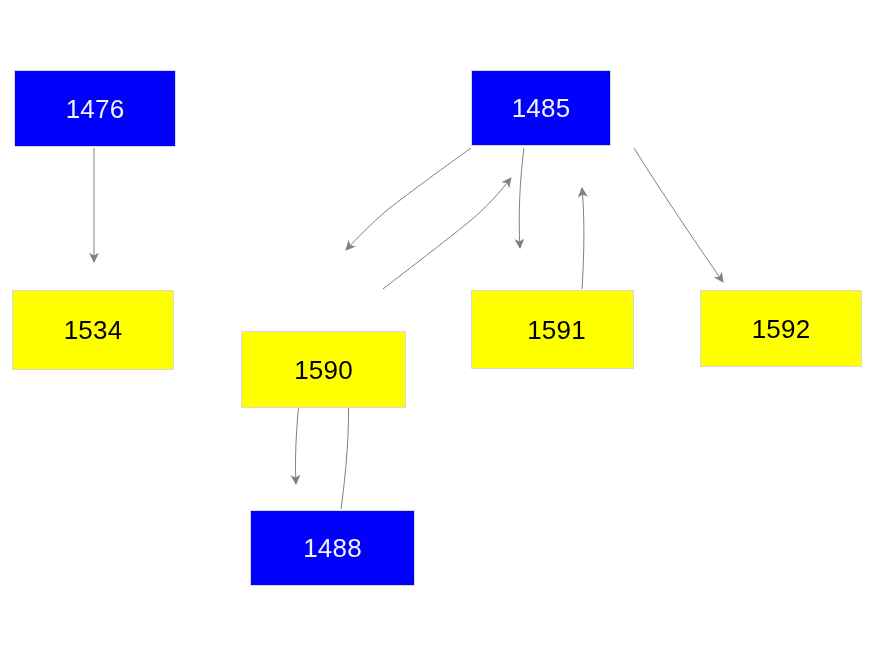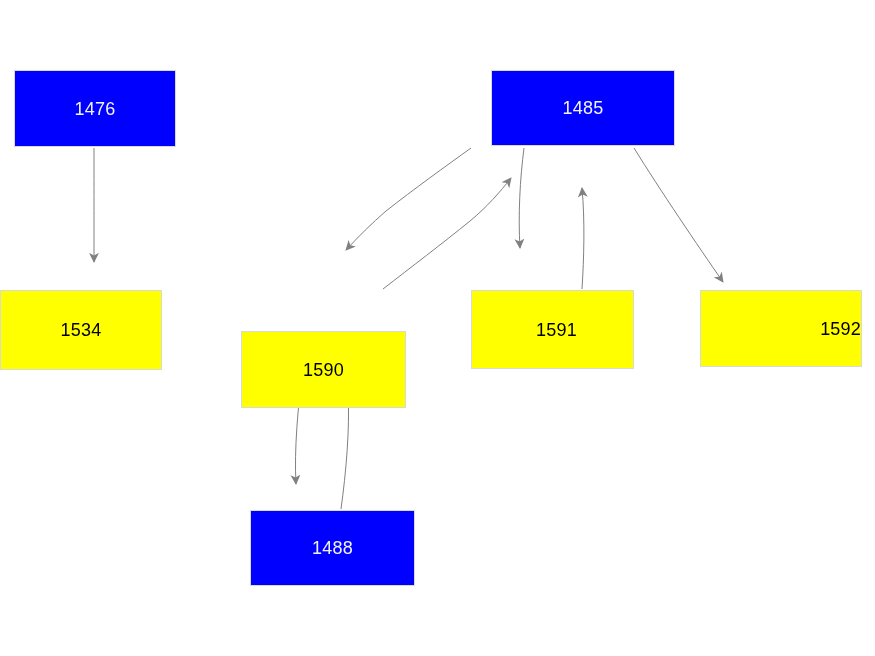--- a/index.html
+++ b/index.html
@@ -33,21 +33,21 @@
   .node {
     position: absolute;
     box-sizing: border-box;
     display: flex;
     align-items: center;
     justify-content: center;
     border: 1px solid #d9d9d9;
   }
   .node-label {
     font-family: "Liberation Sans", sans-serif;
-    font-size: 18px;
+    font-size: 26px;
     line-height: 1;
     letter-spacing: 0.2px;
     white-space: nowrap;
     user-select: none;
   }
   .node.fill-blue {
     background: #0000ff;
   }
   .node.fill-blue .node-label {
     color: #f2f2f2;
@@ -79,33 +79,33 @@
         <path d="M 634,148 C 660,190 698,246 723,282" fill="none" stroke="#808080" stroke-width="1" marker-end="url(#gv-arrow)"></path>
         <path d="M 303,369 C 298,405 294,450 296,484" fill="none" stroke="#808080" stroke-width="1" marker-end="url(#gv-arrow)"></path>
         <path d="M 341,509 C 346,473 350,428 348,394" fill="none" stroke="#808080" stroke-width="1" marker-end="url(#gv-arrow)"></path>
       </g>
   </svg>
 
   <div id="nodes-group">
       <div class="node fill-blue" style="left: 14px; top: 70px; width: 162px; height: 77px;">
         <span class="node-label">1476</span>
       </div>
-      <div class="node fill-blue" style="left: 471px; top: 70px; width: 184px; height: 76px; margin-left: 20px;">
+      <div class="node fill-blue" style="left: 471px; top: 70px; width: 140px; height: 76px;">
         <span class="node-label">1485</span>
       </div>
-      <div class="node fill-yellow" style="left: 0; top: 290px; width: 162px; height: 80px;">
+      <div class="node fill-yellow" style="left: 12px; top: 290px; width: 162px; height: 80px;">
         <span class="node-label">1534</span>
       </div>
       <div class="node fill-yellow" style="left: 241px; top: 291px; width: 165px; height: 77px; margin-top: 40px;">
         <span class="node-label">1590</span>
       </div>
       <div class="node fill-yellow" style="left: 471px; top: 290px; width: 163px; height: 79px; padding-left: 8px;">
         <span class="node-label">1591</span>
       </div>
-      <div class="node fill-yellow" style="left: 700px; top: 290px; width: 162px; height: 77px; justify-content: flex-end;">
+      <div class="node fill-yellow" style="left: 700px; top: 290px; width: 162px; height: 77px;">
         <span class="node-label">1592</span>
       </div>
       <div class="node fill-blue" style="left: 250px; top: 510px; width: 165px; height: 76px;">
         <span class="node-label">1488</span>
       </div>
     </div>
 
 </div>
 
 </body></html>

